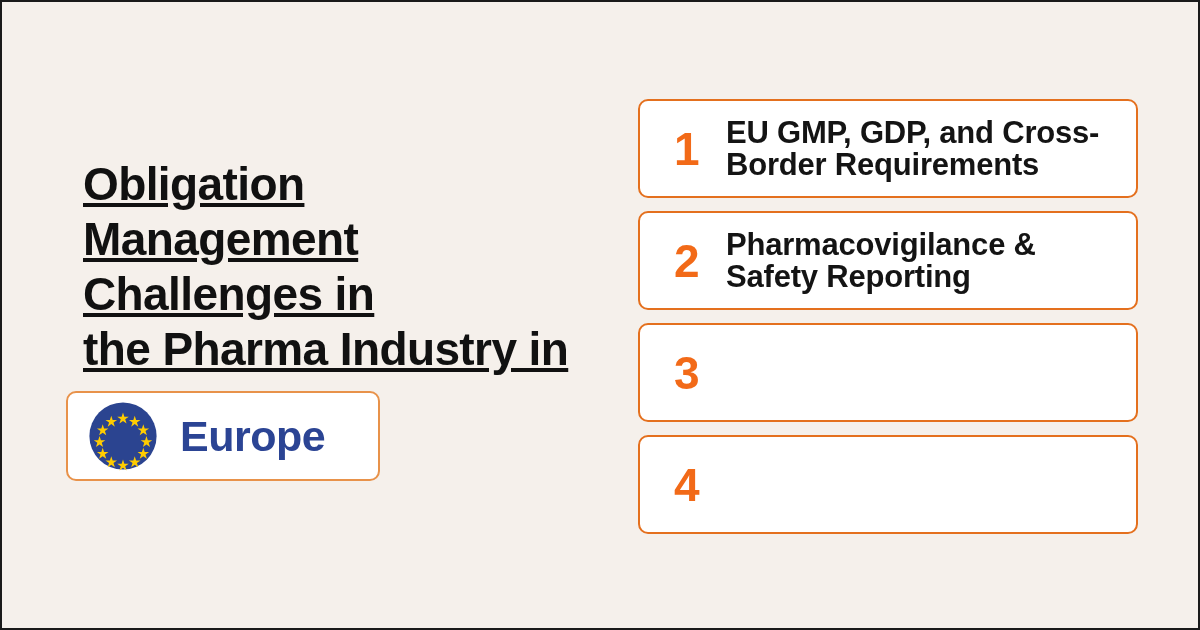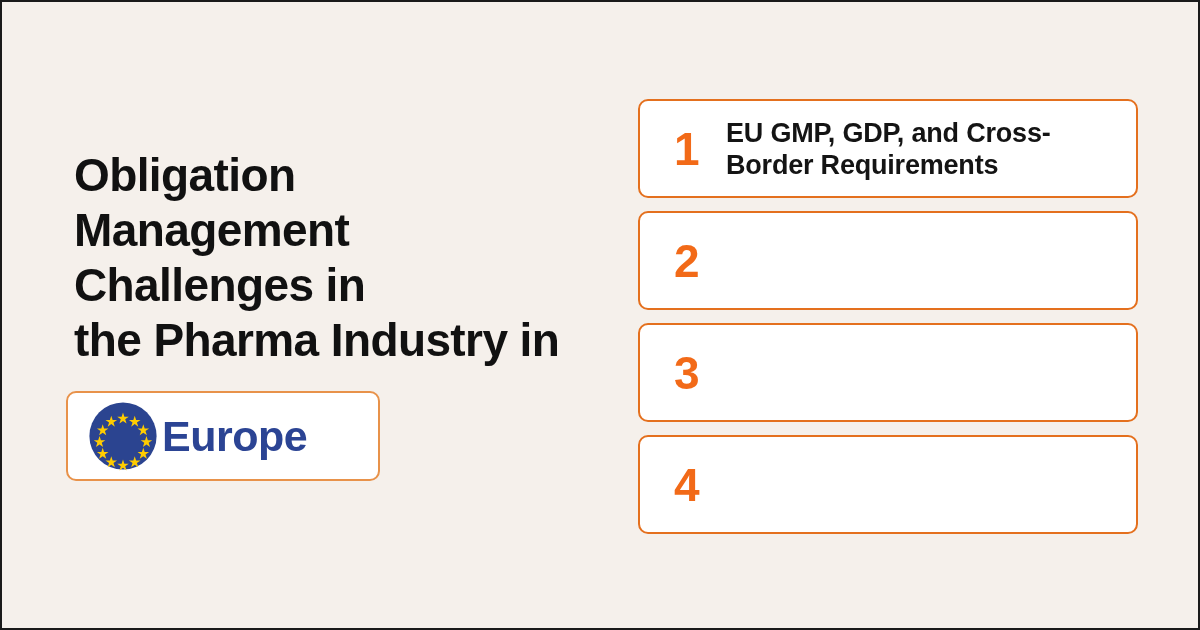--- a/index.html
+++ b/index.html
@@ -21,45 +21,46 @@
 
   
   .left-panel {
     position: absolute;
     left: 64px;
     top: 138px;
     width: 540px;
   }
 
   .headline {
-    margin: 8px;
+    margin: 17px;
     font-family: "Liberation Sans", sans-serif;
     font-size: 46px;
     line-height: 55px;
     font-weight: 700;
     letter-spacing: -0.6px;
     color: #111111;
     white-space: pre-line;
+    text-decoration: underline;
   }
 
   
   .europe-badge {
     position: absolute;
     left: 64px;
     top: 389px;
     width: 314px;
     height: 90px;
     box-sizing: border-box;
     background: #FFFFFF;
     border: 2px solid #E8924A;
     border-radius: 10px;
     display: flex;
     align-items: center;
     padding-left: 20px;
-    gap: 4px;
+    gap: 22px;
   }
 
   .eu-flag {
     width: 70px;
     height: 70px;
     flex: 0 0 auto;
     display: block;
   }
 
   .europe-label {
@@ -100,21 +101,21 @@
     font-size: 46px;
     font-weight: 700;
     color: #F26A18;
     line-height: 1;
     text-align: left;
   }
 
   .card-text {
     flex: 1 1 auto;
     font-family: "Liberation Sans", sans-serif;
-    font-size: 27px;
+    font-size: 31px;
     line-height: 32px;
     font-weight: 600;
     color: #141414;
     letter-spacing: -0.2px;
     white-space: pre-line;
   }
 </style>
 </head>
 <body>
 
@@ -151,20 +152,22 @@
   <div class="cards">
 
     <div class="card">
       <span class="card-number">1</span>
       <span class="card-text">EU GMP, GDP, and Cross-
 Border Requirements</span>
     </div>
 
     <div class="card">
       <span class="card-number">2</span>
+      <span class="card-text">Pharmacovigilance &amp;
+Safety Reporting</span>
     </div>
 
     <div class="card">
       <span class="card-number">3</span>
     </div>
 
     <div class="card">
       <span class="card-number">4</span>
     </div>
 

